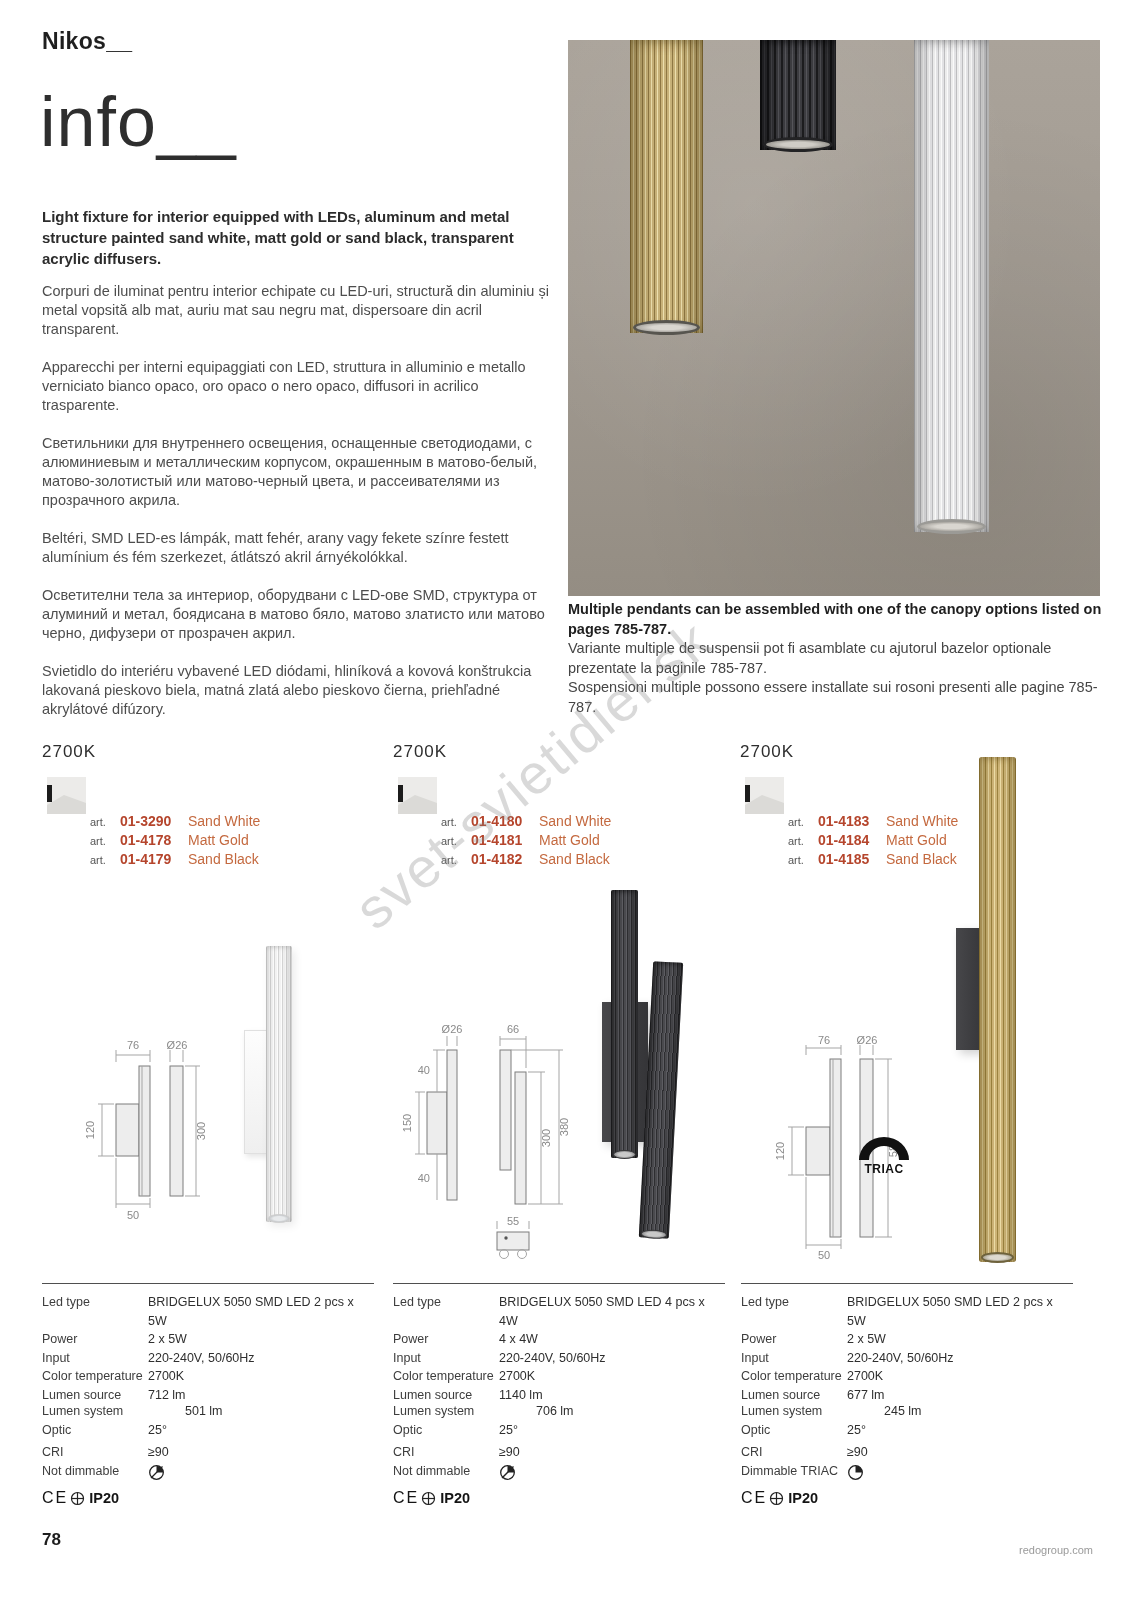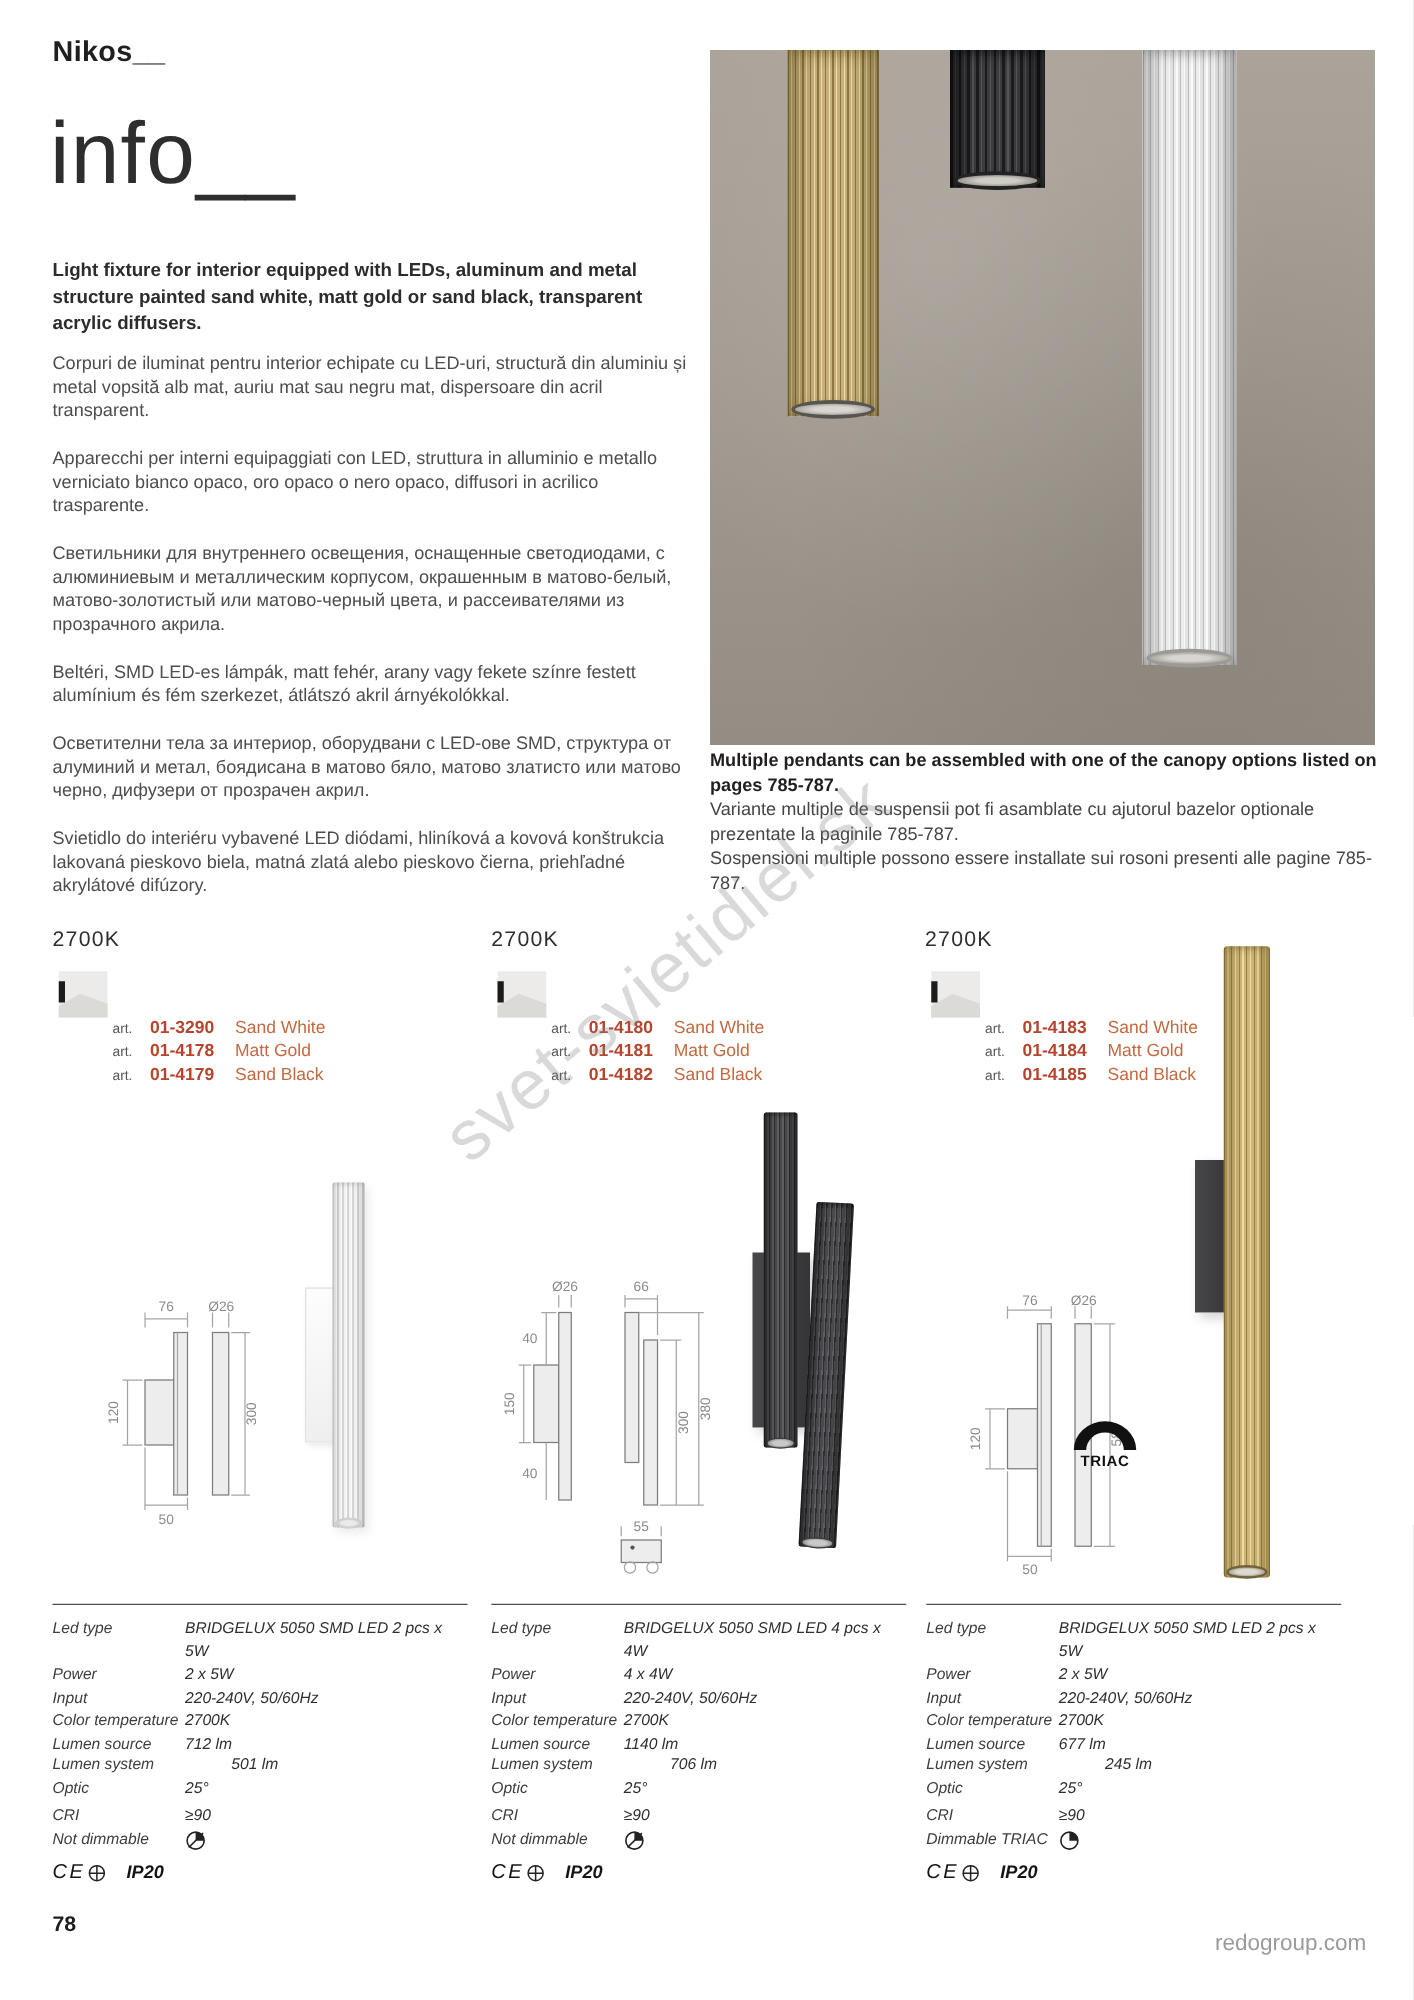--- a/index.html
+++ b/index.html
@@ -73,34 +73,34 @@
 
   
   .dims-svg { position:absolute; }
   .dims-svg text { font-family:"Liberation Sans", sans-serif; font-size:11px; fill:#8a8a8a; }
   .dims-svg .part { fill:#ededed; stroke:#7d7d7d; stroke-width:1; }
   .dims-svg .dim { stroke:#a5a5a5; stroke-width:1; fill:none; }
   .triac-svg { position:absolute; left:856px; top:1134px; }
   .triac-svg text { font-family:"Liberation Sans", sans-serif; font-size:12px; font-weight:700; fill:#111; letter-spacing:.5px; }
 
   
-  .spec { position:absolute; top:1283px; width:332px; border-top:1.5px solid #4f4f4f; padding-top:9px;font-style:italic; }
+  .spec { position:absolute; top:1283px; width:332px; border-top:1.5px solid #4f4f4f; padding-top:9px; }
   .spec-1 { left:42px; } .spec-2 { left:393px; } .spec-3 { left:741px; }
   .spec-row { display:flex; font-size:12.5px; line-height:18.5px; color:#3d3d3d; }
   .spec-row .sl { width:106px; flex:none; }
   .spec-row .sv { color:#2f2f2f; }
   .row-tight { margin-top:-2px;gap:37px; }
   .row-gap { margin-top:4px; }
   .dim-icon { margin-top:2px; }
   .cert-row { display:flex; align-items:center; gap:2px; margin-top:3px; }
   .ce-mark { font-size:16px; font-weight:500; letter-spacing:2px; color:#141414; }
-  .ip-mark { font-size:14.5px; font-weight:700; color:#141414; margin-left:14px; }
+  .ip-mark { font-size:14.5px; font-weight:700; color:#141414; margin-left:2px; }
 
   .footer-page { position:absolute; left:42px; top:1530px; font-size:17px; font-weight:700; color:#1d1d1d; }
-  .footer-site { position:absolute; right:38px; top:1544px; font-size:18px; color:#9a9a9a; }
+  .footer-site { position:absolute; right:38px; top:1544px; font-size:11px; color:#9a9a9a; }
 </style>
 </head>
 <body>
 
 <div class="page">
 
   <div class="brand">Nikos__</div>
   <div class="title">info__</div>
 
   <div class="intro-en">Light fixture for interior equipped with LEDs, aluminum and metal structure painted sand white, matt gold or sand black, transparent acrylic diffusers.</div>

